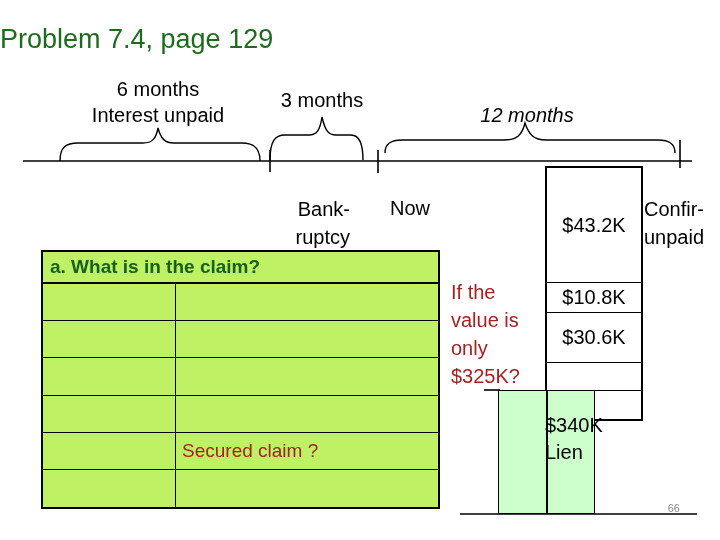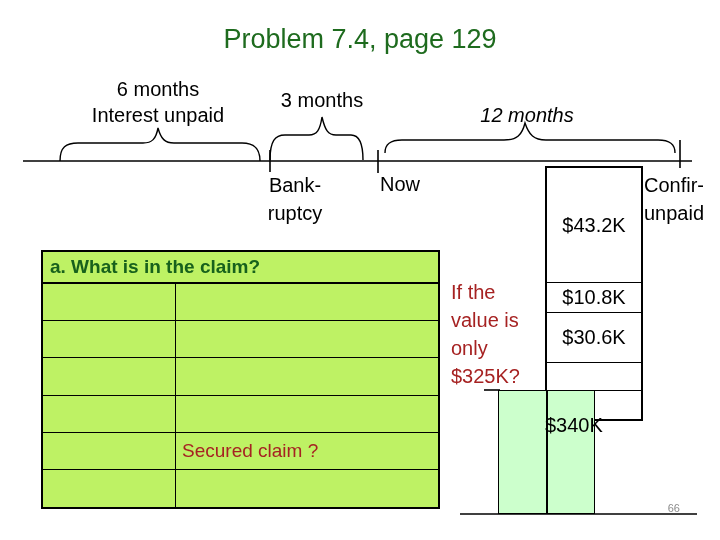--- a/index.html
+++ b/index.html
@@ -3,25 +3,25 @@
 <meta charset="utf-8">
 <style>
   html,body{margin:0;padding:0;background:#fff;}
   .slide{
     position:relative;width:720px;height:540px;background:#ffffff;overflow:hidden;
     font-family:"Liberation Sans","DejaVu Sans",sans-serif;color:#000;
   }
   .abs{position:absolute;}
   svg.lines{position:absolute;left:0;top:0;z-index:1;}
   .slide-title{
-    top:24px;left:0;width:720px;text-align:center;
+    top:24px;left:0;width:720px;
     font-size:27px;letter-spacing:0px;color:var(--title_green,#1e6b1e);z-index:5;
   }
   .tl-label{font-size:20px;line-height:26px;text-align:center;z-index:5;}
-  .tl-label.left-align{text-align:center;}
+  .tl-label.left-align{text-align:right;margin-top:24px;}
   .lbl-6m{top:76px;left:58px;width:200px;}
   .lbl-3m{top:87px;left:252px;width:140px;}
   .lbl-12m{top:102px;left:453px;width:148px;font-style:italic;}
   .lbl-bk{top:171px;left:240px;width:110px;line-height:28px;}
   .lbl-now{top:171px;left:370px;width:60px;}
   .lbl-conf{top:171px;left:644px;width:56px;line-height:28px;}
   .question{
     top:278px;left:451px;width:95px;font-size:20px;line-height:28px;
     color:var(--accent_red,#a62222);z-index:5;
   }
@@ -119,20 +119,21 @@
     <div class="seg seg3">$30.6K</div>
     <div class="seg seg4"></div>
     <div class="seg seg5"></div>
   </div>
 
   <div class="abs greenbar bar-a"></div>
   <div class="abs greenbar bar-b"></div>
 
   <div class="abs lien-label">
     <div>$340K</div>
+    <div>Lien</div>
   </div>
 
   <div class="abs claim-table">
     <div class="claim-header">a. What is in the claim?</div>
     <div class="claim-grid">
       <div class="cell c1"></div>
       <div class="cell c2"></div>
       <div class="cell c1"></div>
       <div class="cell c2"></div>
       <div class="cell c1"></div>

